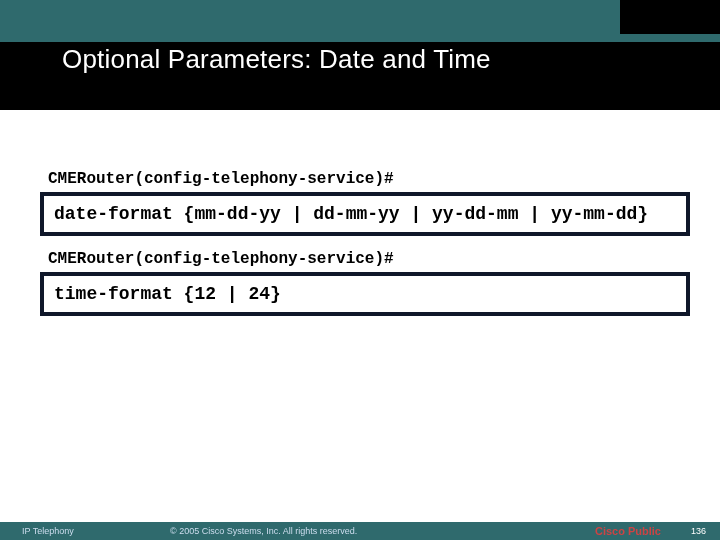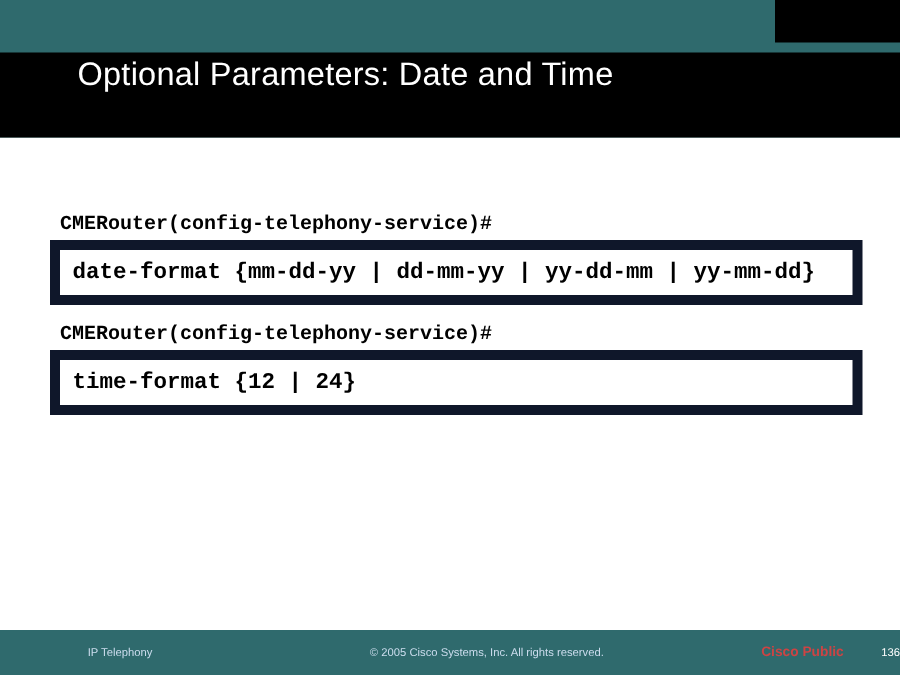--- a/index.html
+++ b/index.html
@@ -4,27 +4,27 @@
 <style>
   * { margin: 0; padding: 0; box-sizing: border-box; }
   html, body { width: 720px; height: 540px; font-family: Arial, Helvetica, sans-serif; background: #fff; }
   .slide { position: relative; width: 720px; height: 540px; overflow: hidden; }
   .corner-tab { position: absolute; top: 0; right: 0; width: 100px; height: 34px; background: #000; }
   .header-band { position: absolute; top: 0; left: 0; right: 0; height: 110px; background: #2f6a6d; }
   .title-bar { position: absolute; top: 42px; left: 0; right: 0; height: 68px; background: #000; }
   .title-text { position: absolute; top: 44px; left: 62px; color: #fff; font-size: 26px; font-weight: normal; letter-spacing: .2px; }
   .content { position: absolute; top: 170px; left: 40px; right: 30px; }
   .prompt { font-family: "Courier New", Courier, monospace; font-size: 16px; font-weight: bold; margin: 0 0 4px 8px; }
-  .cmd-box { border: 8px solid #0f172a; padding: 8px 10px; font-family: "Courier New", Courier, monospace; font-size: 18px; font-weight: bold; margin-bottom: 14px; white-space: pre; overflow: hidden; }
+  .cmd-box { border: 4px solid #0f172a; padding: 8px 10px; font-family: "Courier New", Courier, monospace; font-size: 18px; font-weight: bold; margin-bottom: 14px; white-space: pre; overflow: hidden; }
   .bullet { font-size: 20px; font-weight: bold; line-height: 1.35; margin: 6px 6px 26px 6px; text-indent: -16px; padding-left: 16px; }
-  .footer { position: absolute; left: 0; right: 0; bottom: 0; height: 36px; background: #2f6a6d; display: flex; align-items: center; font-size: 9px; color: #cde; text-align: center; }
+  .footer { position: absolute; left: 0; right: 0; bottom: 0; height: 18px; background: #2f6a6d; display: flex; align-items: center; font-size: 9px; color: #cde; }
   .footer .left { padding-left: 22px; width: 170px; }
   .footer .center { flex: 1; }
   .footer .pub { color: #c44; font-size: 11px; padding-right: 30px; font-weight: bold; }
-  .footer .page { color: #fff; padding-right: 0; }
+  .footer .page { color: #fff; padding-right: 14px; }
 </style>
 </head>
 <body>
 
 <div class="slide">
   <div class="header-band"></div>
   <div class="title-bar"></div>
   <div class="corner-tab"></div>
   <div class="title-text">Optional Parameters: Date and Time</div>
 

